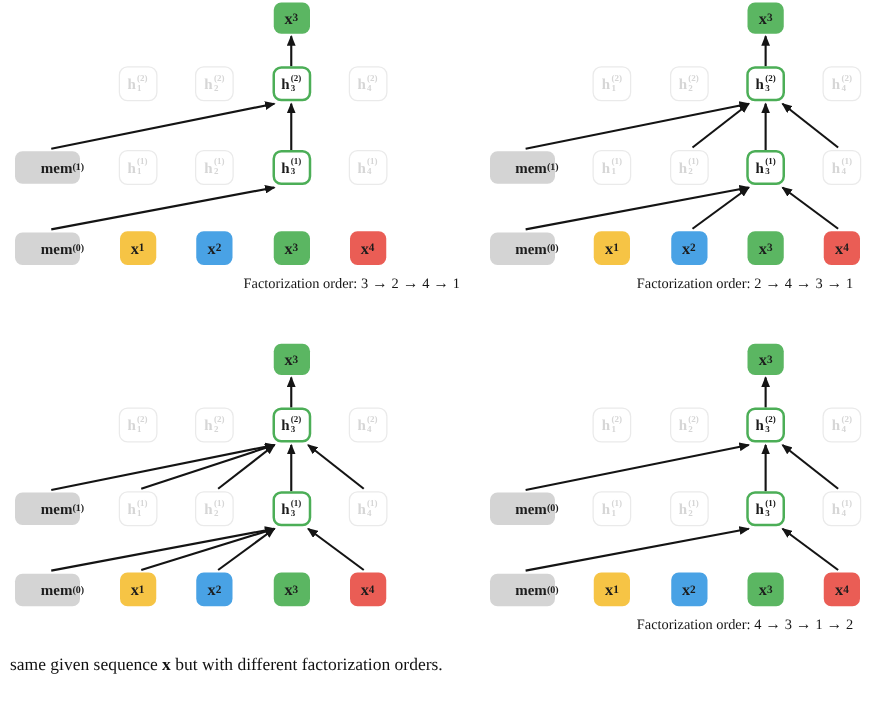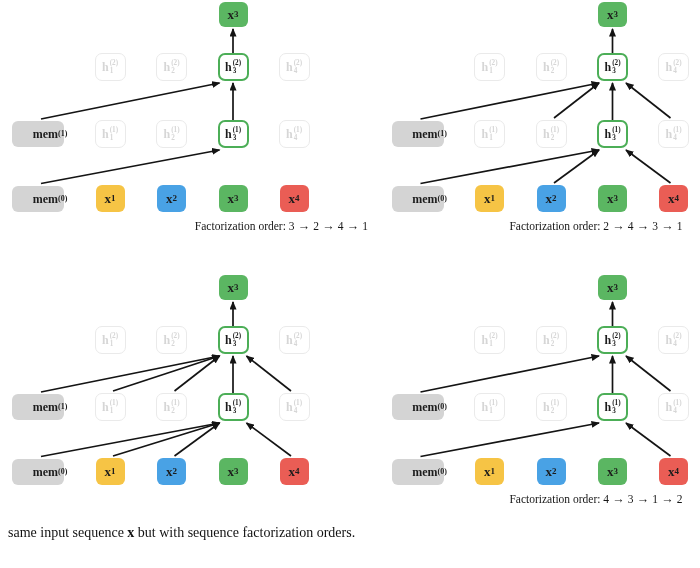--- a/index.html
+++ b/index.html
@@ -28,21 +28,21 @@
   #figcap .l2{text-align:left;}
   .run-i{font-style:italic;}
   .run-b{font-weight:bold;}
   .run-sub{font-size:10.5px;vertical-align:-3px;}
 </style>
 </head>
 <body>
 
 <div id="fig">
   <div id="figcap">
-    <div class="l2"><span>same input sequence </span><span class="run-b">x</span><span> but with sequence factorization orders.</span></div>
+    <div class="l2"><span>same given sequence </span><span class="run-b">x</span><span> but with different factorization orders.</span></div>
   </div>
 <div class="panel" style="left: 0px; top: 0px;">
       <svg width="350" height="268">
         <defs>
           <marker id="ah0" markerWidth="9" markerHeight="7" refX="7.5" refY="3.5" orient="auto" markerUnits="userSpaceOnUse">
             <path d="M0,0 L8.5,3.5 L0,7 z" fill="#141414"></path>
           </marker>
         </defs>
         <line x1="41" y1="183.5" x2="219.5" y2="150" stroke="#141414" stroke-width="1.7" marker-end="url(#ah0)"></line>
         <line x1="41" y1="119" x2="219.5" y2="83" stroke="#141414" stroke-width="1.7" marker-end="url(#ah0)"></line>

